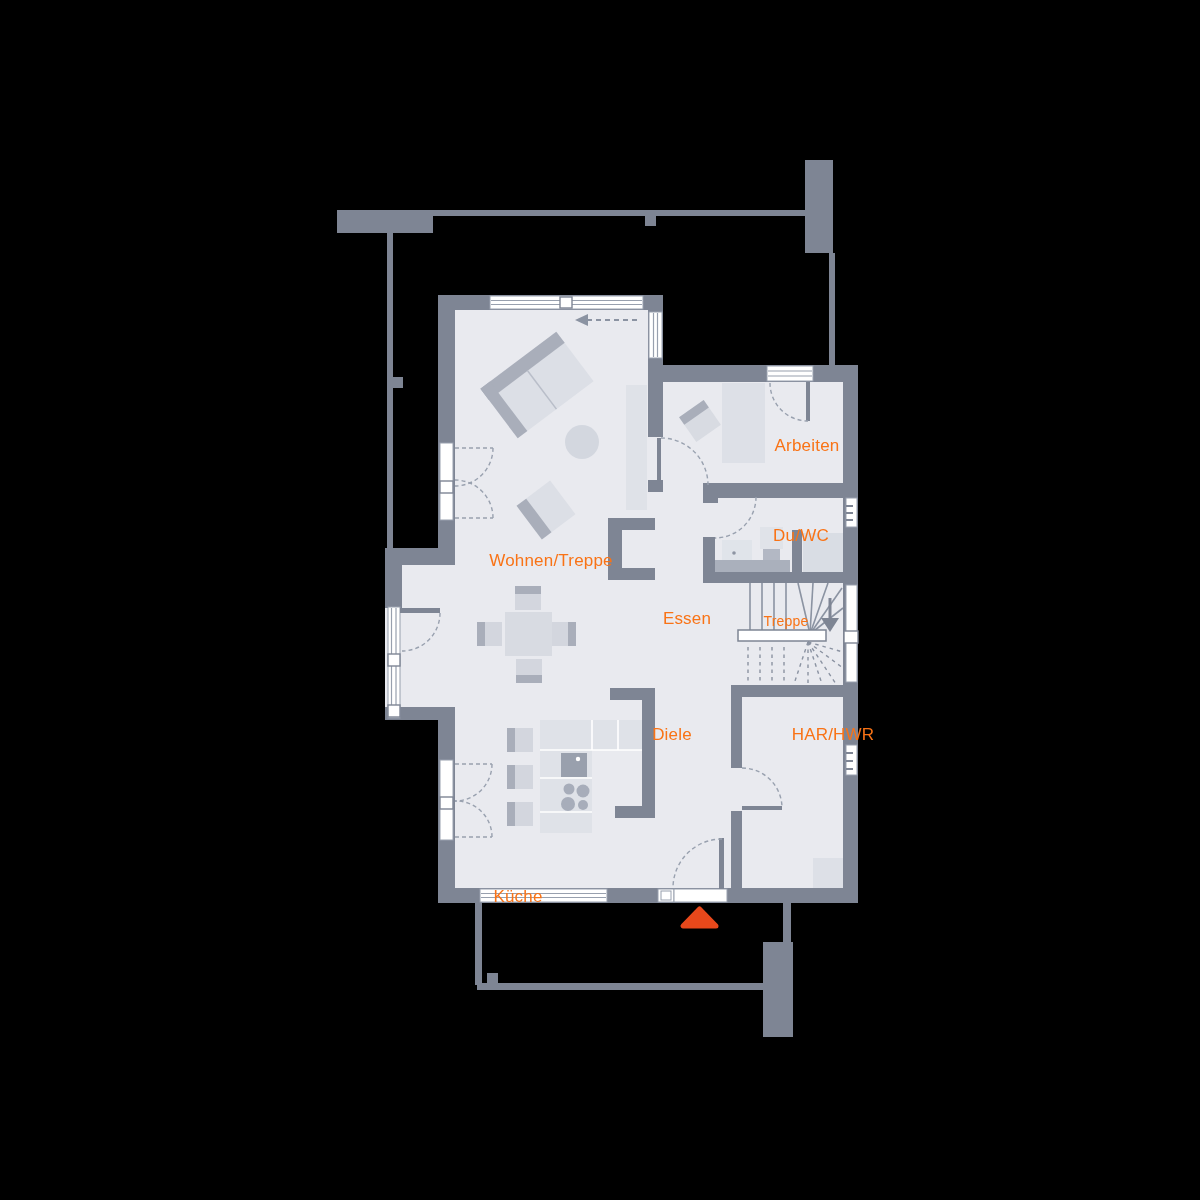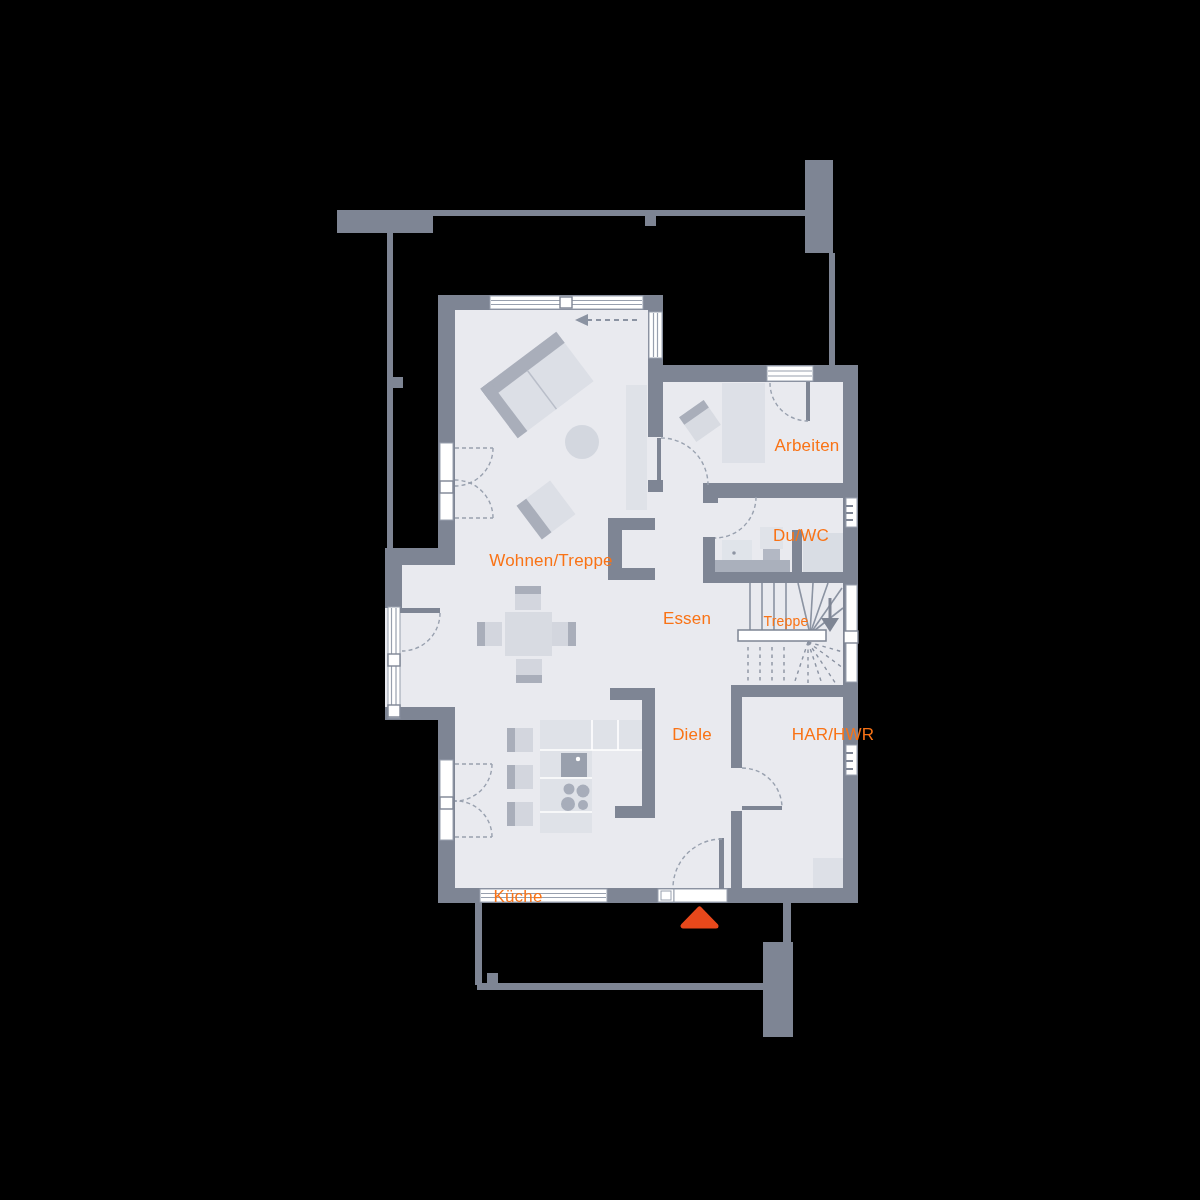--- a/index.html
+++ b/index.html
@@ -273,17 +273,17 @@
   </g>
 
   <polygon points="683,926 716,926 699.5,909" stroke="#e8481b" stroke-width="5" stroke-linejoin="round" fill="#e8481b"></polygon>
 </svg>
 
 <div class="room-label" style="left:551px;top:561px">Wohnen/Treppe</div>
 <div class="room-label" style="left:807px;top:446px">Arbeiten</div>
 <div class="room-label" style="left:801px;top:536px">Du/WC</div>
 <div class="room-label small" style="left:786px;top:621px">Treppe</div>
 <div class="room-label" style="left:687px;top:619px">Essen</div>
-<div class="room-label" style="left:692px;top:735px">Diele</div>
+<div class="room-label" style="left:672px;top:735px">Diele</div>
 <div class="room-label" style="left:833px;top:735px">HAR/HWR</div>
 <div class="room-label" style="left:518px;top:897px">Küche</div>
 
 </div>
 
 </body></html>

